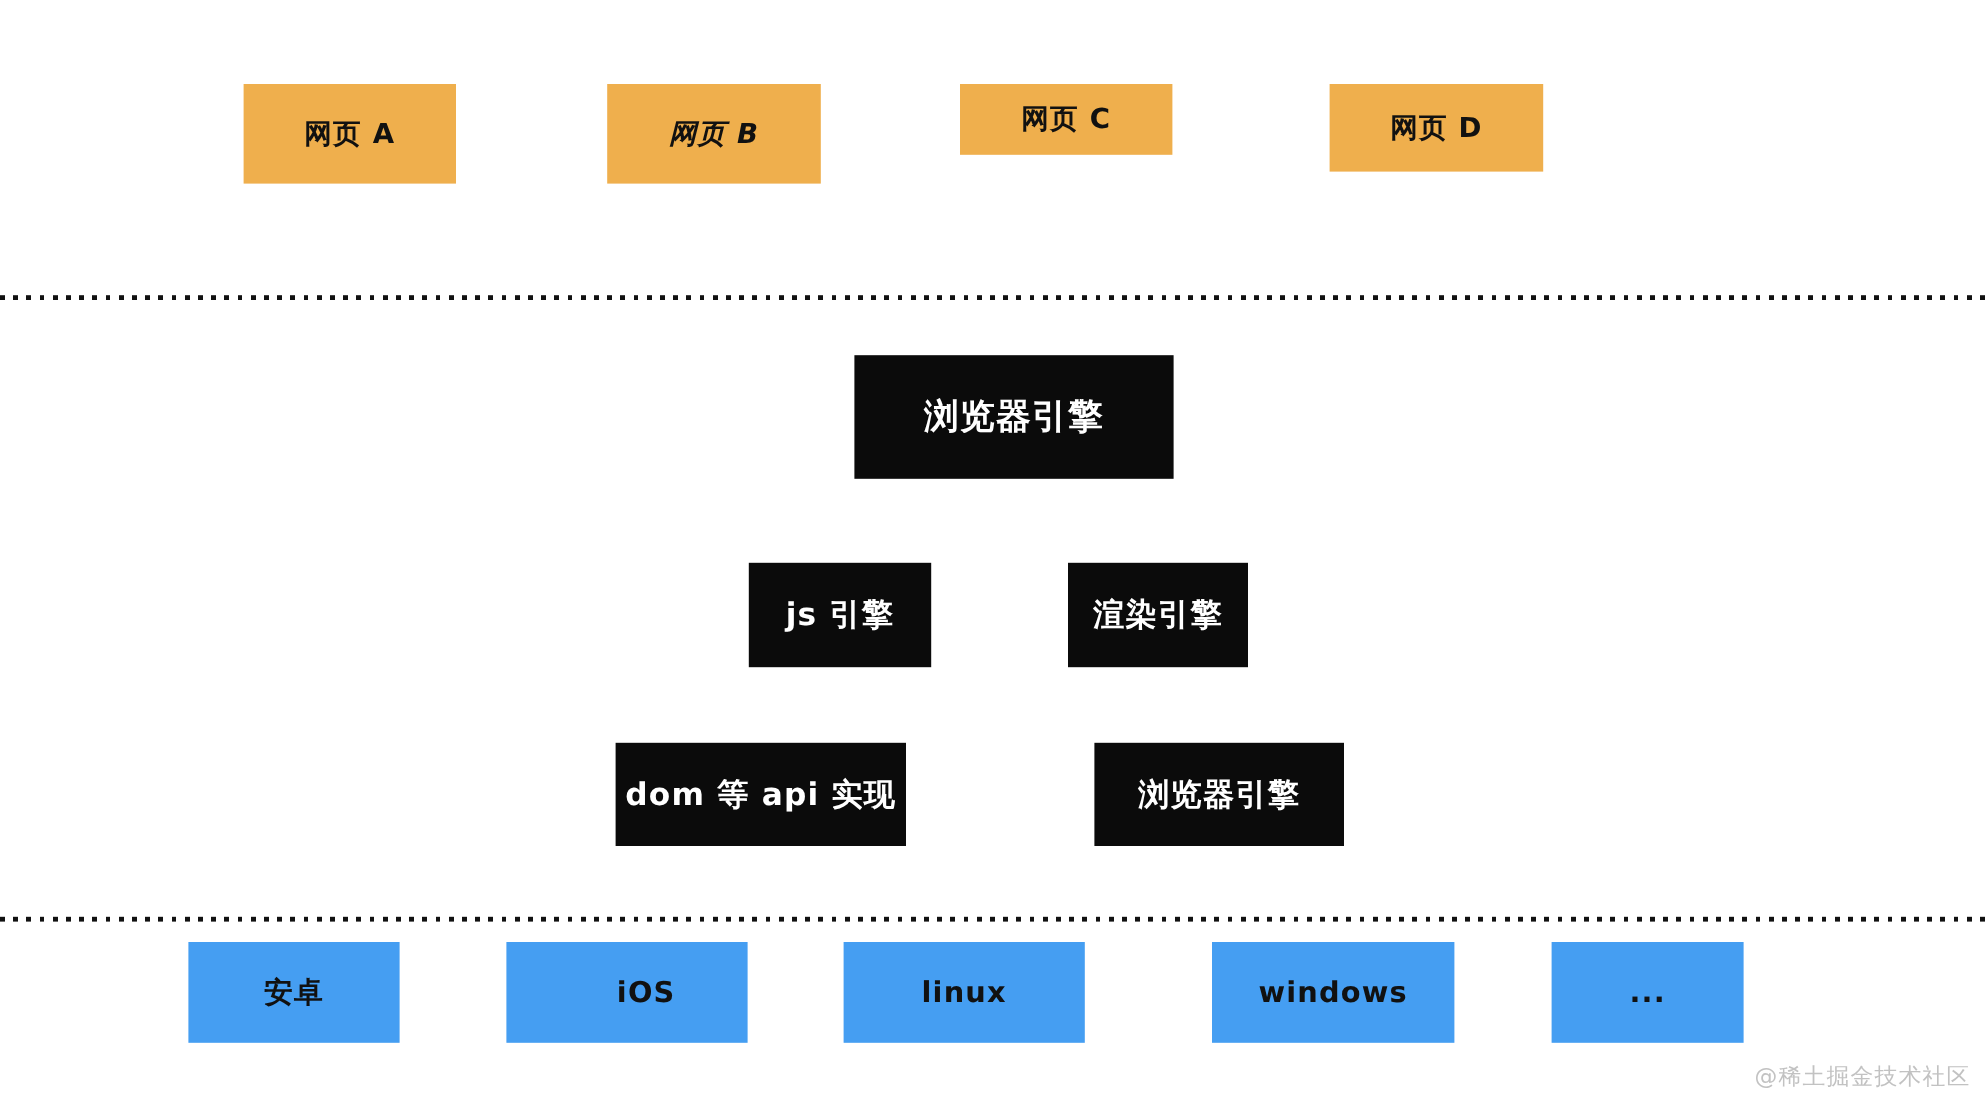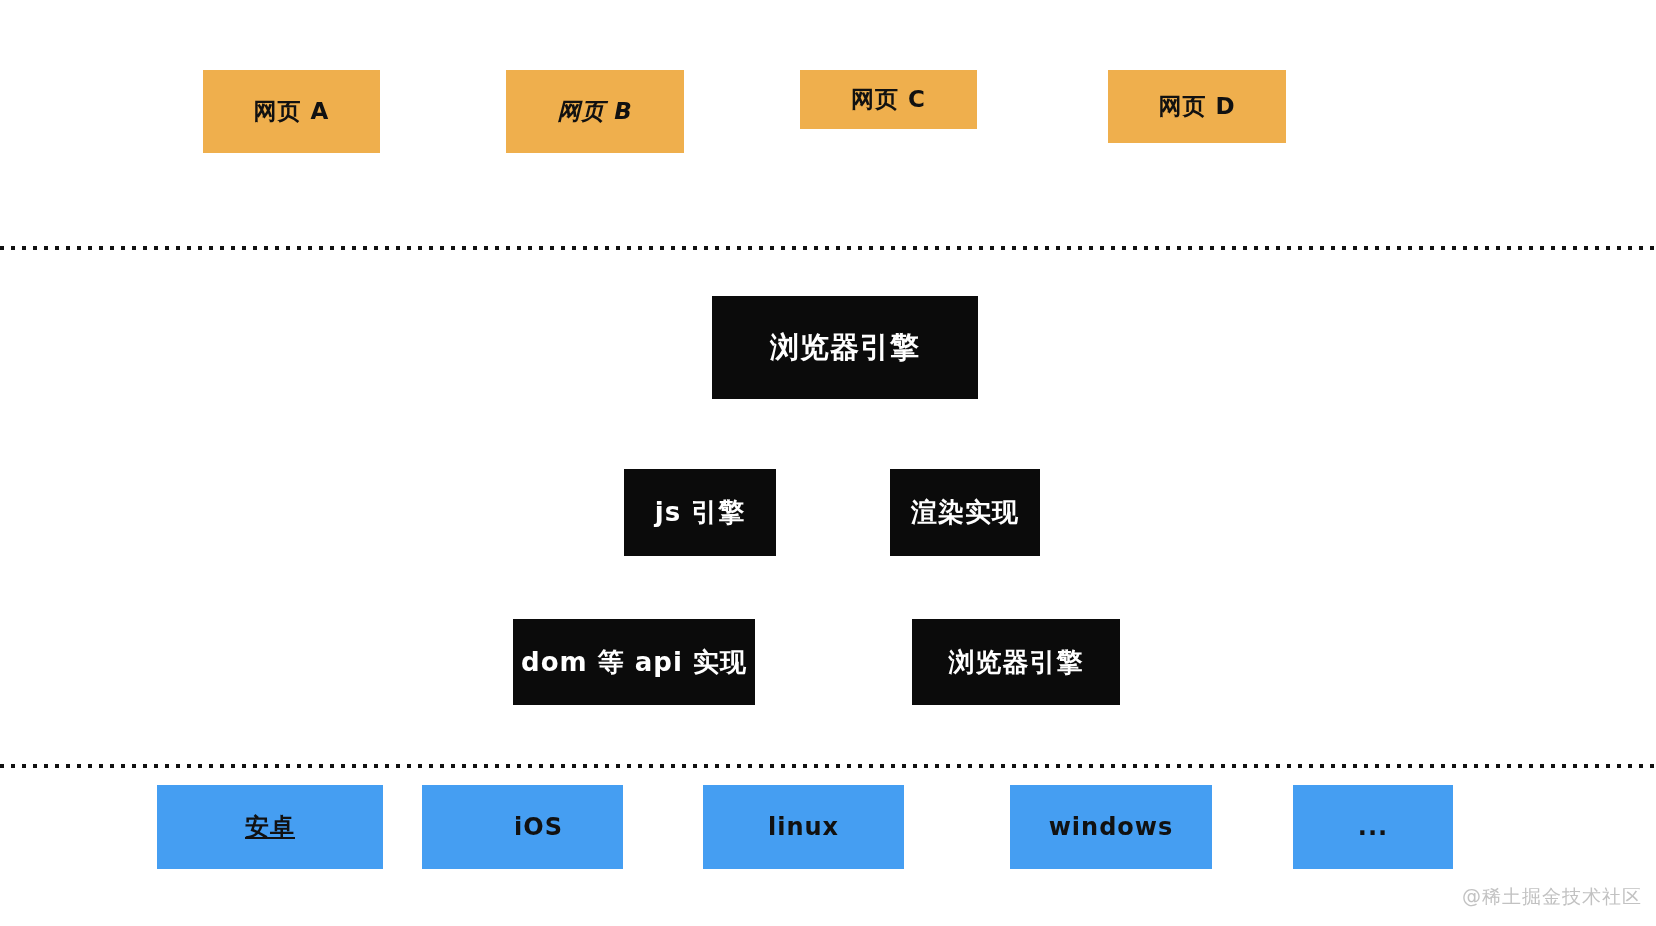--- a/index.html
+++ b/index.html
@@ -66,28 +66,28 @@
   <div class="node webpage" style="left:203px; top:70px; width:177px; height:83px;">网页 A</div>
   <div class="node webpage" style="left:506px; top:70px; width:178px; height:83px;font-style:italic;">网页 B</div>
   <div class="node webpage" style="left:800px; top:70px; width:177px; height:59px;">网页 C</div>
   <div class="node webpage" style="left:1108px; top:70px; width:178px; height:73px;">网页 D</div>
 
   <div class="dotted-sep" style="top:246px;"></div>
 
   <div class="node engine main" style="left:712px; top:296px; width:266px; height:103px;">浏览器引擎</div>
 
   <div class="node engine" style="left:624px; top:469px; width:152px; height:87px;">js 引擎</div>
-  <div class="node engine" style="left:890px; top:469px; width:150px; height:87px;">渲染实现</div>
+  <div class="node engine" style="left:890px; top:469px; width:150px; height:87px;">渲染引擎</div>
 
   <div class="node engine" style="left:513px; top:619px; width:242px; height:86px;">dom 等 api 实现</div>
   <div class="node engine" style="left:912px; top:619px; width:208px; height:86px;">浏览器引擎</div>
 
   <div class="dotted-sep" style="top:764px;"></div>
 
-  <div class="node platform" style="left:157px; top:785px; width:226px; height:84px;text-decoration:underline;">安卓</div>
+  <div class="node platform" style="left:157px; top:785px; width:176px; height:84px;">安卓</div>
   <div class="node platform" style="left:422px; top:785px; width:201px; height:84px;padding-left:32px;">iOS</div>
   <div class="node platform" style="left:703px; top:785px; width:201px; height:84px;">linux</div>
   <div class="node platform" style="left:1010px; top:785px; width:202px; height:84px;text-align:center;">windows</div>
   <div class="node platform" style="left:1293px; top:785px; width:160px; height:84px;">...</div>
 
   <div class="watermark">@稀土掘金技术社区</div>
 
 </div>
 
 </body></html>

